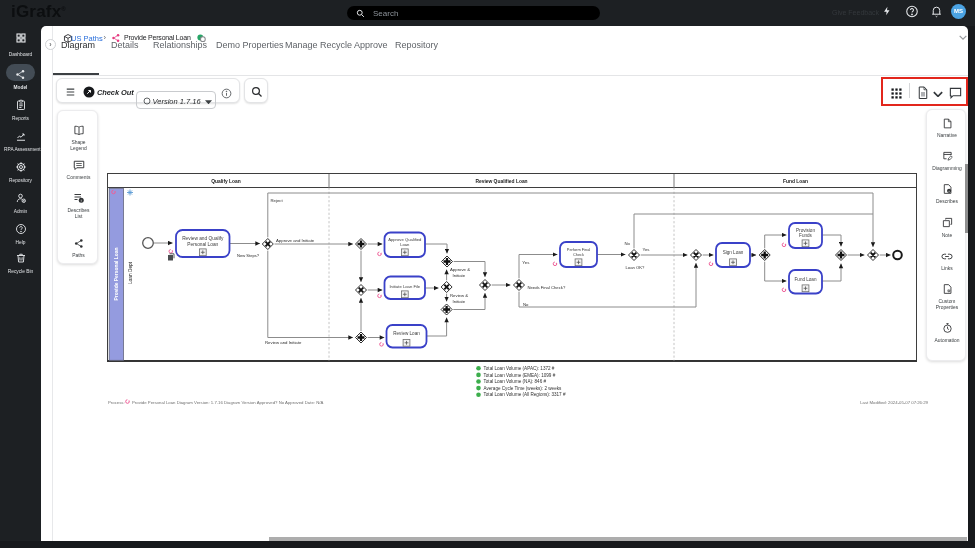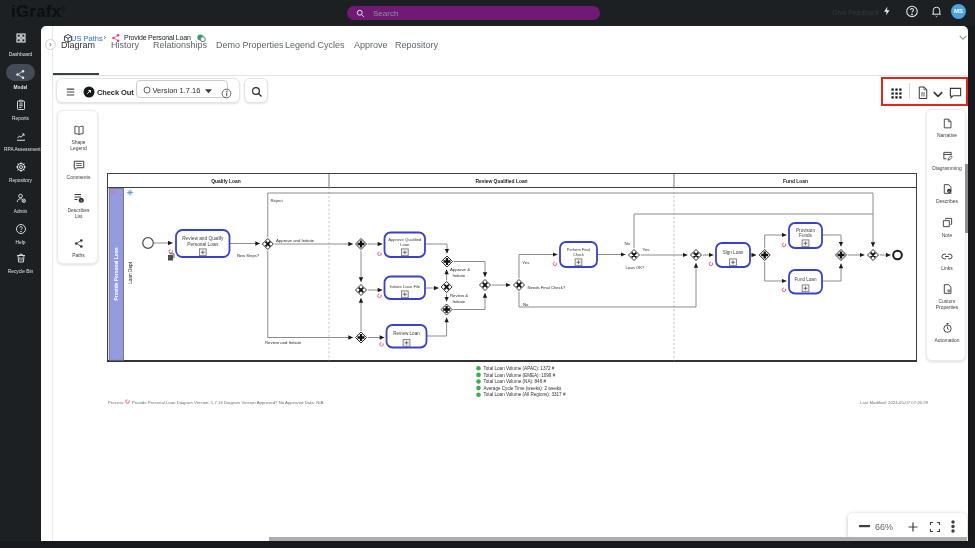--- a/index.html
+++ b/index.html
@@ -3,21 +3,21 @@
 <meta charset="utf-8">
 <style>
   * { margin:0; padding:0; box-sizing:border-box; }
   html,body { width:975px; height:548px; overflow:hidden; background:#17191c; font-family:"Liberation Sans", sans-serif; }
   .abs { position:absolute; }
   #page { position:relative; width:975px; height:548px; background:#17191c; }
 
   
   #topbar { position:absolute; left:0; top:0; width:975px; height:26px; background:#1d2023; }
   #logo { position:absolute; left:11px; top:2px; font-size:17px; font-weight:bold; color:#0c0e10; letter-spacing:0.2px; }
-  #searchpill { position:absolute; left:347px; top:6px; width:253px; height:14px; background:#701a75; border-radius:7px; }
+  #searchpill { position:absolute; left:347px; top:6px; width:253px; height:14px; background:#000000; border-radius:7px; }
   #searchpill .stxt { position:absolute; left:26px; top:3px; font-size:8px; color:#8d939a; }
   #givefb { position:absolute; left:832px; top:9px; font-size:7px; color:#34383c; }
   .topicon { position:absolute; top:4px; color:#e8eaed; }
   #avatar { position:absolute; left:951px; top:4px; width:15px; height:15px; border-radius:50%; background:#4ba3e3; color:#fff; font-size:6px; font-weight:bold; text-align:center; line-height:15px; }
 
   
   #sidebar { position:absolute; left:0; top:26px; width:41px; height:515px; background:#1d2023; }
   .sbitem { position:absolute; left:0; width:41px; text-align:center; color:#e8eaed; }
   .sbitem .lbl { font-size:6px; color:#dfe1e4; margin-top:1px; line-height:6.5px; transform:scale(0.8); transform-origin:50% 0; white-space:nowrap; }
   .sbpill { position:absolute; left:6px; top:-2px; width:29px; height:17px; background:#434c55; border-radius:9px; }
@@ -33,24 +33,24 @@
   #crumb .dark { color:#202124; }
 
   
   .tab { position:absolute; top:14px; font-size:9px; color:#5f6368; }
   .tab.active { color:#2b2d2f; }
   #tab-underline { position:absolute; left:12px; top:46.5px; width:46px; height:2.5px; background:#3c4043; }
   #tabbar-border { position:absolute; left:12px; top:48.5px; width:915px; height:1px; background:#e4e5e7; }
 
   
   .card { position:absolute; background:#fff; border:1px solid #e3e4e6; border-radius:6px; box-shadow:0 1px 2px rgba(0,0,0,0.12); }
-  #toolcard1 { left:15px; top:52px; width:184px; height:25px; }
+  #toolcard1 { left:15px; top:52px; width:184px; height:25px;font-style:italic; }
   #toolcard2 { left:203px; top:52px; width:24px; height:25px; }
   #checkout-label { position:absolute; left:40px; top:8.5px; font-size:7.5px; color:#1f2123; font-weight:bold; letter-spacing:-0.1px; }
-  #version-dd { position:absolute; left:79px; top:1px; width:92px; height:18px; border:1px solid #c9cbce; border-radius:4px; }
+  #version-dd { position:absolute; left:79px; top:12px; width:80px; height:18px; border:1px solid #c9cbce; border-radius:4px; }
   
 
   
   #redbox { position:absolute; left:840px; top:51px; width:87px; height:29px; border:2.5px solid #e2261c; }
 
   
   #rail { position:absolute; left:885px; top:83px; width:40px; height:252px; background:#fff; border:1px solid #ececee; border-radius:6px; box-shadow:0 1px 3px rgba(0,0,0,0.14); }
   .railitem { position:absolute; left:0; width:40px; text-align:center; color:#2f3133; }
   .railitem .lbl { font-size:6px; color:#3c4043; line-height:7px; margin-top:0.5px; transform:scale(0.82); transform-origin:50% 0; }
 
@@ -184,24 +184,24 @@
           <circle cx="17" cy="18.5" r="3"></circle>
           <path d="M8 11 L16 6 M8 13 L16 18" stroke="#e5397f" stroke-width="1.8"></path>
         </svg>
       <span class="dark" style="position:absolute;left:67px;top:3.5px;font-size:7px;letter-spacing:-0.2px;">Provide Personal Loan</span>
       <svg class="abs" style="left:139px;top:3px" width="11" height="11" viewBox="0 0 24 24">
           <circle cx="9.5" cy="10" r="6.5" fill="#27a567"></circle>
           <circle cx="15" cy="13.5" r="5.2" fill="#fff" stroke="#85878a" stroke-width="2.2"></circle>
         </svg>
     </div>
     <div class="tab active" style="left:20px">Diagram</div>
-    <div class="tab" style="left:70px">History</div>
+    <div class="tab" style="left:70px">Details</div>
     <div class="tab" style="left:112px">Relationships</div>
     <div class="tab" style="left:175px">Demo Properties</div>
-    <div class="tab" style="left:244px">Legend Cycles</div>
+    <div class="tab" style="left:244px">Manage Recycle</div>
     <div class="tab" style="left:313px">Approve</div>
     <div class="tab" style="left:354px">Repository</div>
     <div id="tab-underline"></div>
     <div id="tabbar-border"></div>
 
     <div class="card" id="toolcard1">
       <svg class="abs" style="left:8px;top:7.5px" width="11" height="10" viewBox="0 0 24 24" stroke="#3c4043" stroke-width="2.6">
           <path d="M3 5h18 M3 12h18 M3 19h18"></path>
         </svg>
       <svg class="abs" style="left:25.5px;top:6.5px" width="12" height="12" viewBox="0 0 24 24">
@@ -333,37 +333,20 @@
       </div>
       <div class="lpitem" style="top:124px">
         <svg width="12" height="11" viewBox="0 0 24 24" fill="#2f3133">
             <circle cx="6" cy="12" r="2.8"></circle>
             <circle cx="17" cy="5.5" r="2.8"></circle>
             <circle cx="17" cy="18.5" r="2.8"></circle>
             <path d="M8 11 L16 6 M8 13 L16 18" stroke="#2f3133" stroke-width="1.7"></path>
           </svg>
         <div class="lbl">Paths</div>
       </div>
-    </div>
-    <div id="zoomcard">
-      <svg class="abs" style="left:11px;top:12px" width="11" height="3" viewBox="0 0 11 3">
-          <rect width="11" height="2.2" fill="#3c4043"></rect>
-        </svg>
-      <div class="abs" style="left:27px;top:8.5px;font-size:9px;color:#5f6368;">66%</div>
-      <svg class="abs" style="left:59px;top:7.5px" width="12" height="12" viewBox="0 0 24 24" stroke="#3c4043" stroke-width="2.4">
-          <path d="M12 3 v18 M3 12 h18"></path>
-        </svg>
-      <svg class="abs" style="left:81px;top:7.5px" width="12" height="12" viewBox="0 0 24 24" fill="none" stroke="#3c4043" stroke-width="2.2">
-          <path d="M3 8 V3 h5 M16 3 h5 v5 M21 16 v5 h-5 M8 21 H3 v-5"></path>
-        </svg>
-      <svg class="abs" style="left:103px;top:7px" width="4" height="13" viewBox="0 0 4 13" fill="#3c4043">
-          <circle cx="2" cy="2" r="1.7"></circle>
-          <circle cx="2" cy="6.5" r="1.7"></circle>
-          <circle cx="2" cy="11" r="1.7"></circle>
-        </svg>
     </div>
     <div id="hscroll"></div>
     <div id="vscroll"></div>
   </div>
 
   <svg id="diagsvg" class="abs" style="left:0;top:0" width="975" height="548" viewBox="0 0 975 548">
     <defs>
       <marker id="ar" markerWidth="5.5" markerHeight="5" refX="4.8" refY="2.5" orient="auto">
           <path d="M0.3 0.3 L5 2.5 L0.3 4.7 Z" fill="#1a1a1a"></path>
         </marker>

